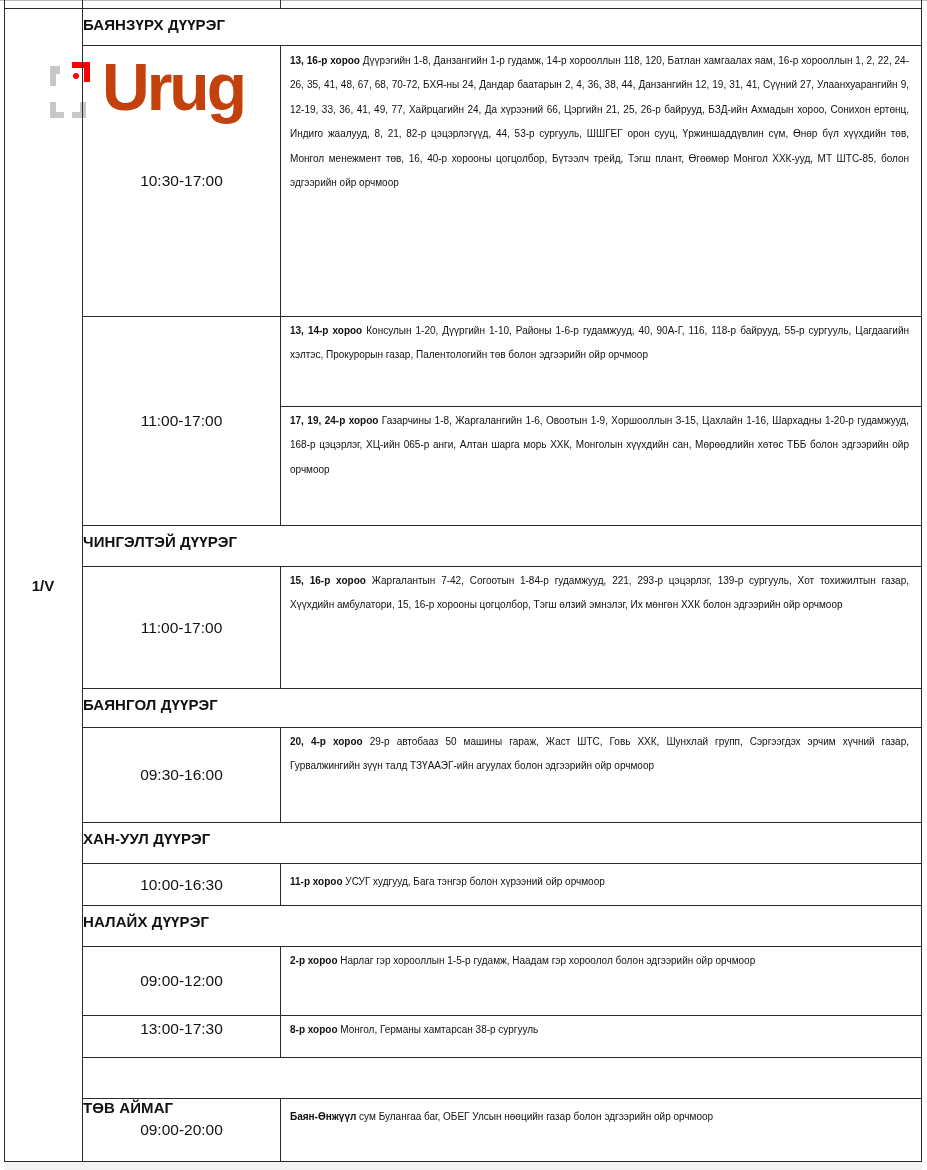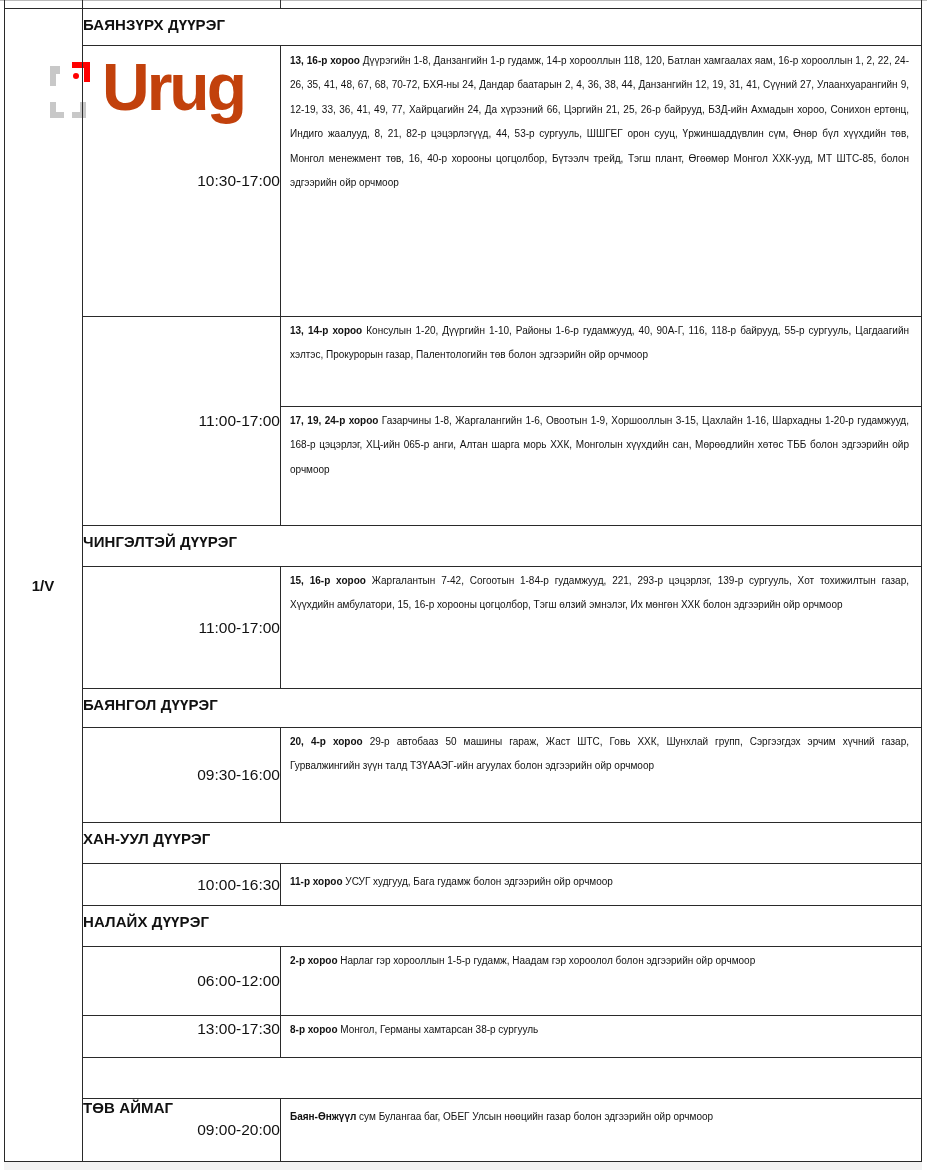--- a/index.html
+++ b/index.html
@@ -6,21 +6,21 @@
   body { width: 927px; height: 1170px; position: relative; overflow: hidden;
          font-family: "Liberation Sans", sans-serif; color: #111; }
   .page { position: absolute; left: 0; top: 0; width: 927px; height: 1170px; }
   .line { position: absolute; background: #333; }
   .h { height: 1px; }
   .v { width: 1px; }
   .thick { background: #2a2a2a; }
   .cell { position: absolute; box-sizing: border-box; }
   .district { display: flex; align-items: flex-start; justify-content: flex-start;
               font-weight: bold; font-size: 15px; padding-top: 7px; letter-spacing: 0.1px; }
-  .time { display: flex; align-items: center; justify-content: flex-end; font-size: 15.5px; }
+  .time { display: flex; align-items: center; justify-content: center; font-size: 15.5px; }
   .desc { font-size: 10px; line-height: 24.4px; text-align: justify; padding: 2px 12px 0 9px; }
   .desc b { font-weight: bold; }
   .date { display: flex; align-items: center; justify-content: center; font-weight: bold; font-size: 15px; }
   .logo { position: absolute; left: 46px; top: 57px; width: 190px; height: 70px; }
   .logo-text { position: absolute; left: 56px; top: -8px; font-family: "Liberation Sans", sans-serif;
                font-weight: bold; font-size: 66px; color: #c2410c; letter-spacing: -3px; }
   .bottom-strip { position: absolute; left: 4px; top: 1162px; width: 918px; height: 8px; background: #f3f3f3; }
 </style>
 </head>
 <body>
@@ -109,31 +109,31 @@
 
   <div class="cell district" style="left:83px;top:823px;width:838px;height:40px;">
     <span>ХАН-УУЛ ДҮҮРЭГ</span>
   </div>
   <div class="line h thick" style="left:82px;top:863px;width:840px;"></div>
   <div class="line v thick" style="left:280px;top:863px;height:42px;"></div>
   <div class="cell time" style="left:83px;top:864px;width:197px;height:41px;">
     <span>10:00-16:30</span>
   </div>
   <div class="cell desc" style="left:281px;top:864px;width:640px;height:41px;padding-top:6px">
-    <b>11-р хороо</b><span> УСУГ худгууд, Бага гудамж болон эдгээрийн ойр орчмоор</span>
+    <b>11-р хороо</b><span> УСУГ худгууд, Бага тэнгэр болон хүрээний ойр орчмоор</span>
   </div>
   <div class="line h thick" style="left:82px;top:905px;width:840px;"></div>
 
   <div class="cell district" style="left:83px;top:906px;width:838px;height:40px;">
     <span>НАЛАЙХ ДҮҮРЭГ</span>
   </div>
   <div class="line h thick" style="left:82px;top:946px;width:840px;"></div>
   <div class="line v thick" style="left:280px;top:946px;height:111px;"></div>
   <div class="cell time" style="left:83px;top:947px;width:197px;height:68px;">
-    <span>06:00-12:00</span>
+    <span>09:00-12:00</span>
   </div>
   <div class="cell desc" style="left:281px;top:947px;width:640px;height:68px;">
     <b>2-р хороо</b><span> Нарлаг гэр хорооллын 1-5-р гудамж, Наадам гэр хороолол болон эдгээрийн ойр орчмоор</span>
   </div>
   <div class="line h thick" style="left:82px;top:1015px;width:840px;"></div>
   <div class="cell time" style="left:83px;top:1016px;width:197px;height:41px;align-items:flex-start;padding-top:4px">
     <span>13:00-17:30</span>
   </div>
   <div class="cell desc" style="left:281px;top:1016px;width:640px;height:41px;">
     <b>8-р хороо</b><span> Монгол, Германы хамтарсан 38-р сургууль</span>

